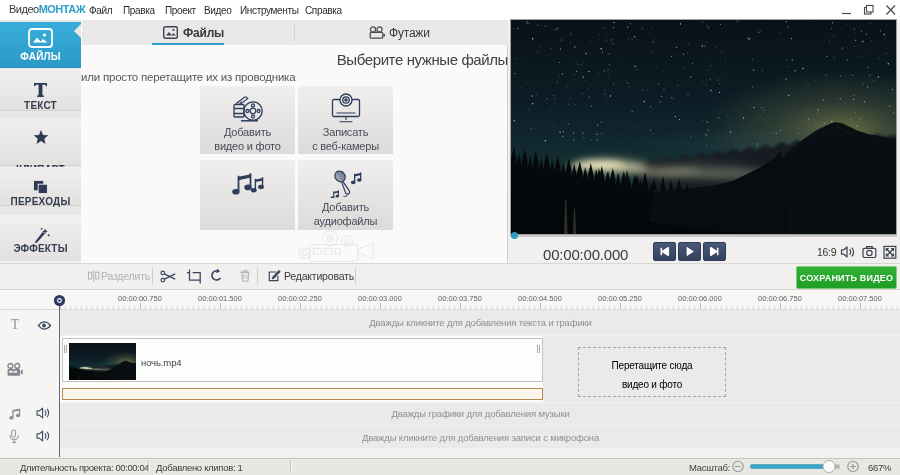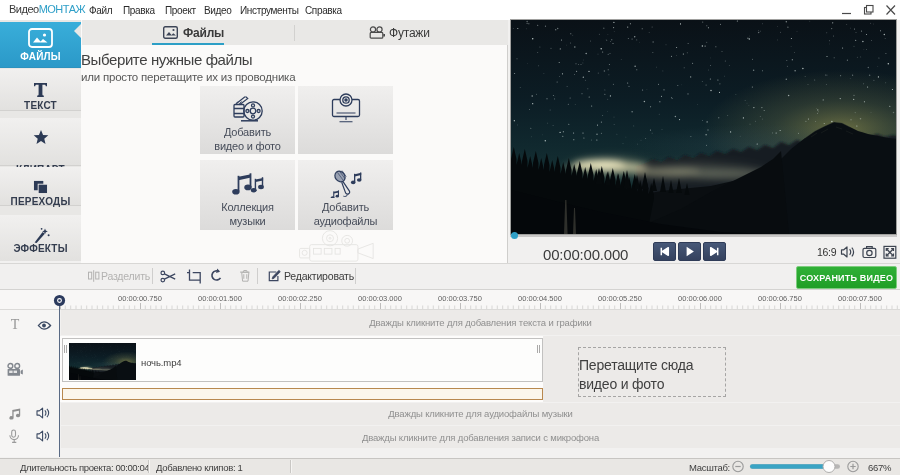--- a/index.html
+++ b/index.html
@@ -1,33 +1,33 @@
 <!DOCTYPE html>
 <html><head><meta charset="utf-8">
 <style>
 *{margin:0;padding:0;box-sizing:border-box}
 html,body{width:900px;height:475px;overflow:hidden}
 body{font-family:"Liberation Sans",sans-serif;position:relative;background:#f2f1f0;-webkit-font-smoothing:antialiased}
 .abs{position:absolute}
 #menubar{left:0;top:0;width:900px;height:20px;background:#fff}
 #logo{left:9px;top:3px;font-size:11px;color:#3a3a3a;letter-spacing:-0.5px}
-#logo b{color:#2e9fc8;font-weight:400}
+#logo b{color:#2e9fc8;font-weight:700}
 .mi{top:5px;font-size:10px;color:#2b2b2b;letter-spacing:-0.35px}
 #sidebar{left:0;top:20px;width:81px;height:241px;background:#e8e7e5}
 .sbtn{left:0;width:81px;background:linear-gradient(#f1f0ef,#e2e1df);border-bottom:1px solid #d2d1cf;text-align:center;color:#323b4d}
 .sbtn .lbl{font-size:10px;font-weight:700;letter-spacing:0.2px;color:#333c4e}
 #sb-files{top:22px;height:46px;background:linear-gradient(#39aeda,#2b99c8);border-bottom:1px solid #2b92be}
 #sb-files .lbl{color:#fff}
 #notch{left:74px;top:24px;width:0;height:0;border-top:7px solid transparent;border-bottom:7px solid transparent;border-right:7px solid #e9e8e6}
 #panel{left:81px;top:20px;width:427px;height:243px;background:#fbfaf9;border-right:1px solid #cfcecc}
 #tabbar{left:82px;top:20px;width:426px;height:25px;background:#e9e8e6}
 #tabdiv{left:294px;top:25px;width:1px;height:16px;background:#d2d1cf}
 #underline{left:152px;top:43px;width:72px;height:2px;background:#2d9fc6}
 .tabt{top:26px;font-size:12px;color:#3a3a3a;letter-spacing:-0.2px}
-#heading{left:81px;top:51px;width:427px;text-align:left;font-size:15px;color:#414141;letter-spacing:-0.4px}
+#heading{left:81px;top:51px;width:427px;text-align:right;font-size:15px;color:#414141;letter-spacing:-0.4px}
 #subhead{left:81px;top:71px;width:427px;text-align:left;font-size:11.5px;color:#585858;letter-spacing:-0.2px}
 .gbtn{width:95px;background:linear-gradient(#f0efee,#dcdbda);text-align:center}
 .gbtn .t{font-size:11px;color:#474d5a;line-height:14px;letter-spacing:-0.2px}
 #preview{left:508px;top:20px;width:392px;height:243px;background:#f1f0ef}
 #vimg{left:510px;top:19px;width:387px;height:216px;border:1px solid #a0a09e;overflow:hidden}
 #seek{left:510px;top:235px;width:387px;height:2px;background:#c9c8c7}
 #seekdot{left:511px;top:232px;width:7px;height:7px;border-radius:50%;background:#2f9fc6}
 #tc{left:543px;top:246px;font-size:15px;color:#3b3b3b;letter-spacing:-0.2px}
 .pbtn{top:242px;width:23px;height:19px;background:linear-gradient(#475878,#35425e);border:1px solid #2f3c58;border-radius:2px}
 #ratio{left:817px;top:246px;font-size:10.5px;color:#333;letter-spacing:-0.3px}
@@ -35,21 +35,21 @@
 .tsep{top:268px;width:1px;height:16px;background:#cfcecd}
 #saveb{left:796px;top:266px;width:101px;height:23px;background:linear-gradient(#30b037,#1f9e26);border:1px solid #7ecc7e;border-radius:2px;color:#fff;font-size:9px;font-weight:700;text-align:center;line-height:22px;letter-spacing:0.2px;white-space:nowrap}
 #gutter{left:0;top:310px;width:60px;height:147px;background:#f6f5f4}
 .trow{left:61px;width:839px;background:#eceae8;color:#8f8f8f;font-size:9.5px;text-align:center;letter-spacing:-0.15px}
 #vtrack{left:61px;top:336px;width:839px;height:66px;background:#eceae8}
 #vwhite{left:60px;top:336px;width:483px;height:66px;background:#fdfcfb}
 #clip{left:62px;top:338px;width:481px;height:44px;background:#fdfdfc;border:1px solid #c2c1c0}
 #thumb{left:69px;top:343px;width:67px;height:37px;overflow:hidden}
 #clipname{left:141px;top:357px;font-size:9.5px;color:#3f3f3f;letter-spacing:-0.1px}
 #astrip{left:62px;top:388px;width:481px;height:12px;background:#fbf6eb;border:1px solid #b8884e}
-#dragbox{left:578px;top:347px;width:148px;height:50px;border:1px dashed #a6a5a4;color:#404040;font-size:14px;line-height:19px;padding-top:8px;letter-spacing:-0.2px}
+#dragbox{left:578px;top:347px;width:148px;height:50px;border:1px dashed #a6a5a4;color:#000000;font-size:10px;text-align:center;line-height:19px;padding-top:8px;letter-spacing:-0.2px}
 #playline{left:59px;top:305px;width:1px;height:152px;background:#5a6a84}
 #status{left:0;top:458px;width:900px;height:17px;background:#e9e7e4;border-top:1px solid #c7c5c2}
 .st{top:462px;font-size:9.5px;color:#3e3e3e;letter-spacing:-0.3px}
 .ssep{top:460px;width:1px;height:13px;background:#c9c7c4;box-shadow:1px 0 0 #f6f5f3}
 svg{display:block}
 .grip{top:345px;width:4px;height:8px}
 .grip i{position:absolute;width:1px;height:100%;background:#aaa9a8;display:block}
 </style></head>
 <body>
 <div class="abs" id="menubar"></div>
@@ -144,37 +144,37 @@
 <div class="abs gbtn" style="left:298px;top:86px;height:68px">
   <svg style="margin:5px auto 0" width="40" height="33" viewBox="0 0 40 33">
       <g fill="none" stroke="#2e3d5c" stroke-width="1.3">
 <rect x="6.5" y="8.5" width="27" height="17" rx="1.5"></rect>
 <circle cx="20" cy="9" r="6" fill="#ebeae9"></circle>
         <circle cx="20" cy="9" r="3.2"></circle>
         <circle cx="20" cy="9" r="1.1" fill="#2e3d5c"></circle>
 <path d="M20 25.5v3.5M13.5 30.8h13M10.5 22h19" stroke-width="1.1"></path>
 </g>
     </svg>
+  <div class="t" style="margin-top:1px">Записать<br>с веб-камеры</div>
 </div>
 <div class="abs gbtn" style="left:200px;top:160px;height:70px">
   <svg style="margin:7px auto 0" width="40" height="31" viewBox="0 0 40 31">
       <g fill="#2e3d5c">
 <path d="M10.5 9.8l12.5-2.6v3.4l-12.5 2.6z"></path>
 <rect x="9.6" y="8.8" width="1.8" height="15.6"></rect>
         <rect x="21.6" y="6.3" width="1.8" height="13.7"></rect>
 <ellipse cx="7.9" cy="24.7" rx="3.7" ry="2.8"></ellipse>
         <ellipse cx="20" cy="20.4" rx="3.7" ry="2.8"></ellipse>
 <path d="M27.5 12.6l7.6-1.6v2.5l-7.6 1.6z"></path>
 <rect x="26.7" y="11.8" width="1.4" height="11.2"></rect>
         <rect x="33.8" y="10.2" width="1.4" height="9.8"></rect>
 <ellipse cx="25.8" cy="23.2" rx="2.9" ry="2.2"></ellipse>
         <ellipse cx="33" cy="20" rx="2.9" ry="2.2"></ellipse>
 </g>
     </svg>
-  <div class="t" style="margin-top:2px">Коллекция<br>музыки</div>
 </div>
 <div class="abs gbtn" style="left:298px;top:160px;height:70px">
   <svg style="margin:7px auto 0" width="40" height="31" viewBox="0 0 40 31">
       <g fill="none" stroke="#2e3d5c">
 <ellipse cx="14" cy="9.5" rx="4.8" ry="5.6" transform="rotate(-38 14 9.5)" fill="#99a1b2" stroke-width="1.2"></ellipse>
 <path d="M11.5 5.5l5.5 7.5M13.5 4.2l5.6 7.6M16 3.5l4.3 6.2" stroke-width="0.7" stroke-opacity="0.9"></path>
 <path d="M17 14.6l6.3 9.2c.8 1.2.3 2.6-.9 3.1-1.2.5-2.5-.1-2.9-1.3l-3.8-10.4" stroke-width="1.2"></path>
 <path d="M21.8 27.5c-.8 1.8-2.8 2.4-4.4 1.7" stroke-width="1"></path>
 <g fill="#2e3d5c" stroke="none">
 <path d="M28.8 7.2l6.4-1.4v2.2l-6.4 1.4z"></path>
@@ -1232,21 +1232,21 @@
 <path d="M60 214 L140 202 170 189 200 172 228 158 250 147 262 139 270 131 278 214 Z" fill="#080c0f"></path>
 <path d="M0 214 L0 127L0.0 139 L2.8 127 L5.5 139L5.5 145 L8.2 133 L11.0 145L11.0 141 L13.8 129 L16.5 141L16.5 148 L19.2 136 L22.0 148L22.0 143 L24.8 131 L27.5 143L27.5 150 L30.2 138 L33.0 150L33.0 145 L35.8 133 L38.5 145L38.5 152 L41.2 140 L44.0 152L44.0 148 L46.8 136 L49.5 148L49.5 154 L52.2 142 L55.0 154L55.0 150 L57.8 138 L60.5 150L60.5 156 L63.2 144 L66.0 156L66.0 153 L68.8 141 L71.5 153L71.5 159 L74.2 147 L77.0 159L77.0 155 L79.8 143 L82.5 155L82.5 161 L85.2 149 L88.0 161L88.0 158 L90.8 146 L93.5 158L93.5 164 L96.2 152 L99.0 164L99.0 160 L101.8 148 L104.5 160L104.5 166 L107.2 154 L110.0 166L110.0 163 L112.8 151 L115.5 163L115.5 169 L118.2 157 L121.0 169L121.0 166 L123.8 154 L126.5 166L126.5 172 L129.2 160 L132.0 172L132.0 169 L134.8 157 L137.5 169L137.5 175 L140.2 163 L143.0 175L143 178 L136 214 Z" fill="#05090b"></path>
 <path d="M84.5 164 L88 148 L91.5 164 ZM94.0 165 L97 151 L100.0 165 ZM104.0 168 L107 153 L110.0 168 ZM112.5 168 L116 150 L119.5 168 ZM123.0 169 L126 155 L129.0 169 ZM130.5 169 L134 152 L137.5 169 ZM140.0 171 L143 158 L146.0 171 ZM149.0 172 L152 156 L155.0 172 ZM157.5 173 L160 160 L162.5 173 ZM165.0 173 L168 158 L171.0 173 ZM173.5 175 L176 163 L178.5 175 Z" fill="#060a0c"></path>
 <path d="M0 214 L0 170 40 180 90 192 150 204 210 212 260 214 Z" fill="#04070a"></path>
 <path d="M53 214 L54.2 180 55.4 180 56.6 214 Z M62 214 L63 188 64 188 65 214 Z" fill="#6f6c5c" opacity="0.4"></path>
 </svg>
   </div>
 <div class="abs" id="clipname">ночь.mp4</div>
 <div class="abs" id="astrip"></div>
 <div class="abs" id="dragbox">Перетащите сюда<br>видео и фото</div>
-<div class="abs trow" style="top:403px;height:22px;line-height:22px">Дважды кликните для аудиофайлы музыки</div>
+<div class="abs trow" style="top:403px;height:22px;line-height:22px">Дважды графики для добавления музыки</div>
 <div class="abs trow" style="top:426px;height:22px;line-height:23px">Дважды кликните для добавления записи с микрофона</div>
 <div class="abs grip" style="left:64px">
     <i style="left:0"></i>
     <i style="left:2px"></i>
   </div>
 <div class="abs grip" style="left:537px">
     <i style="left:0"></i>
     <i style="left:2px"></i>
   </div>
 <svg class="abs" style="left:0;top:310px" width="60" height="147" viewBox="0 0 60 147">

